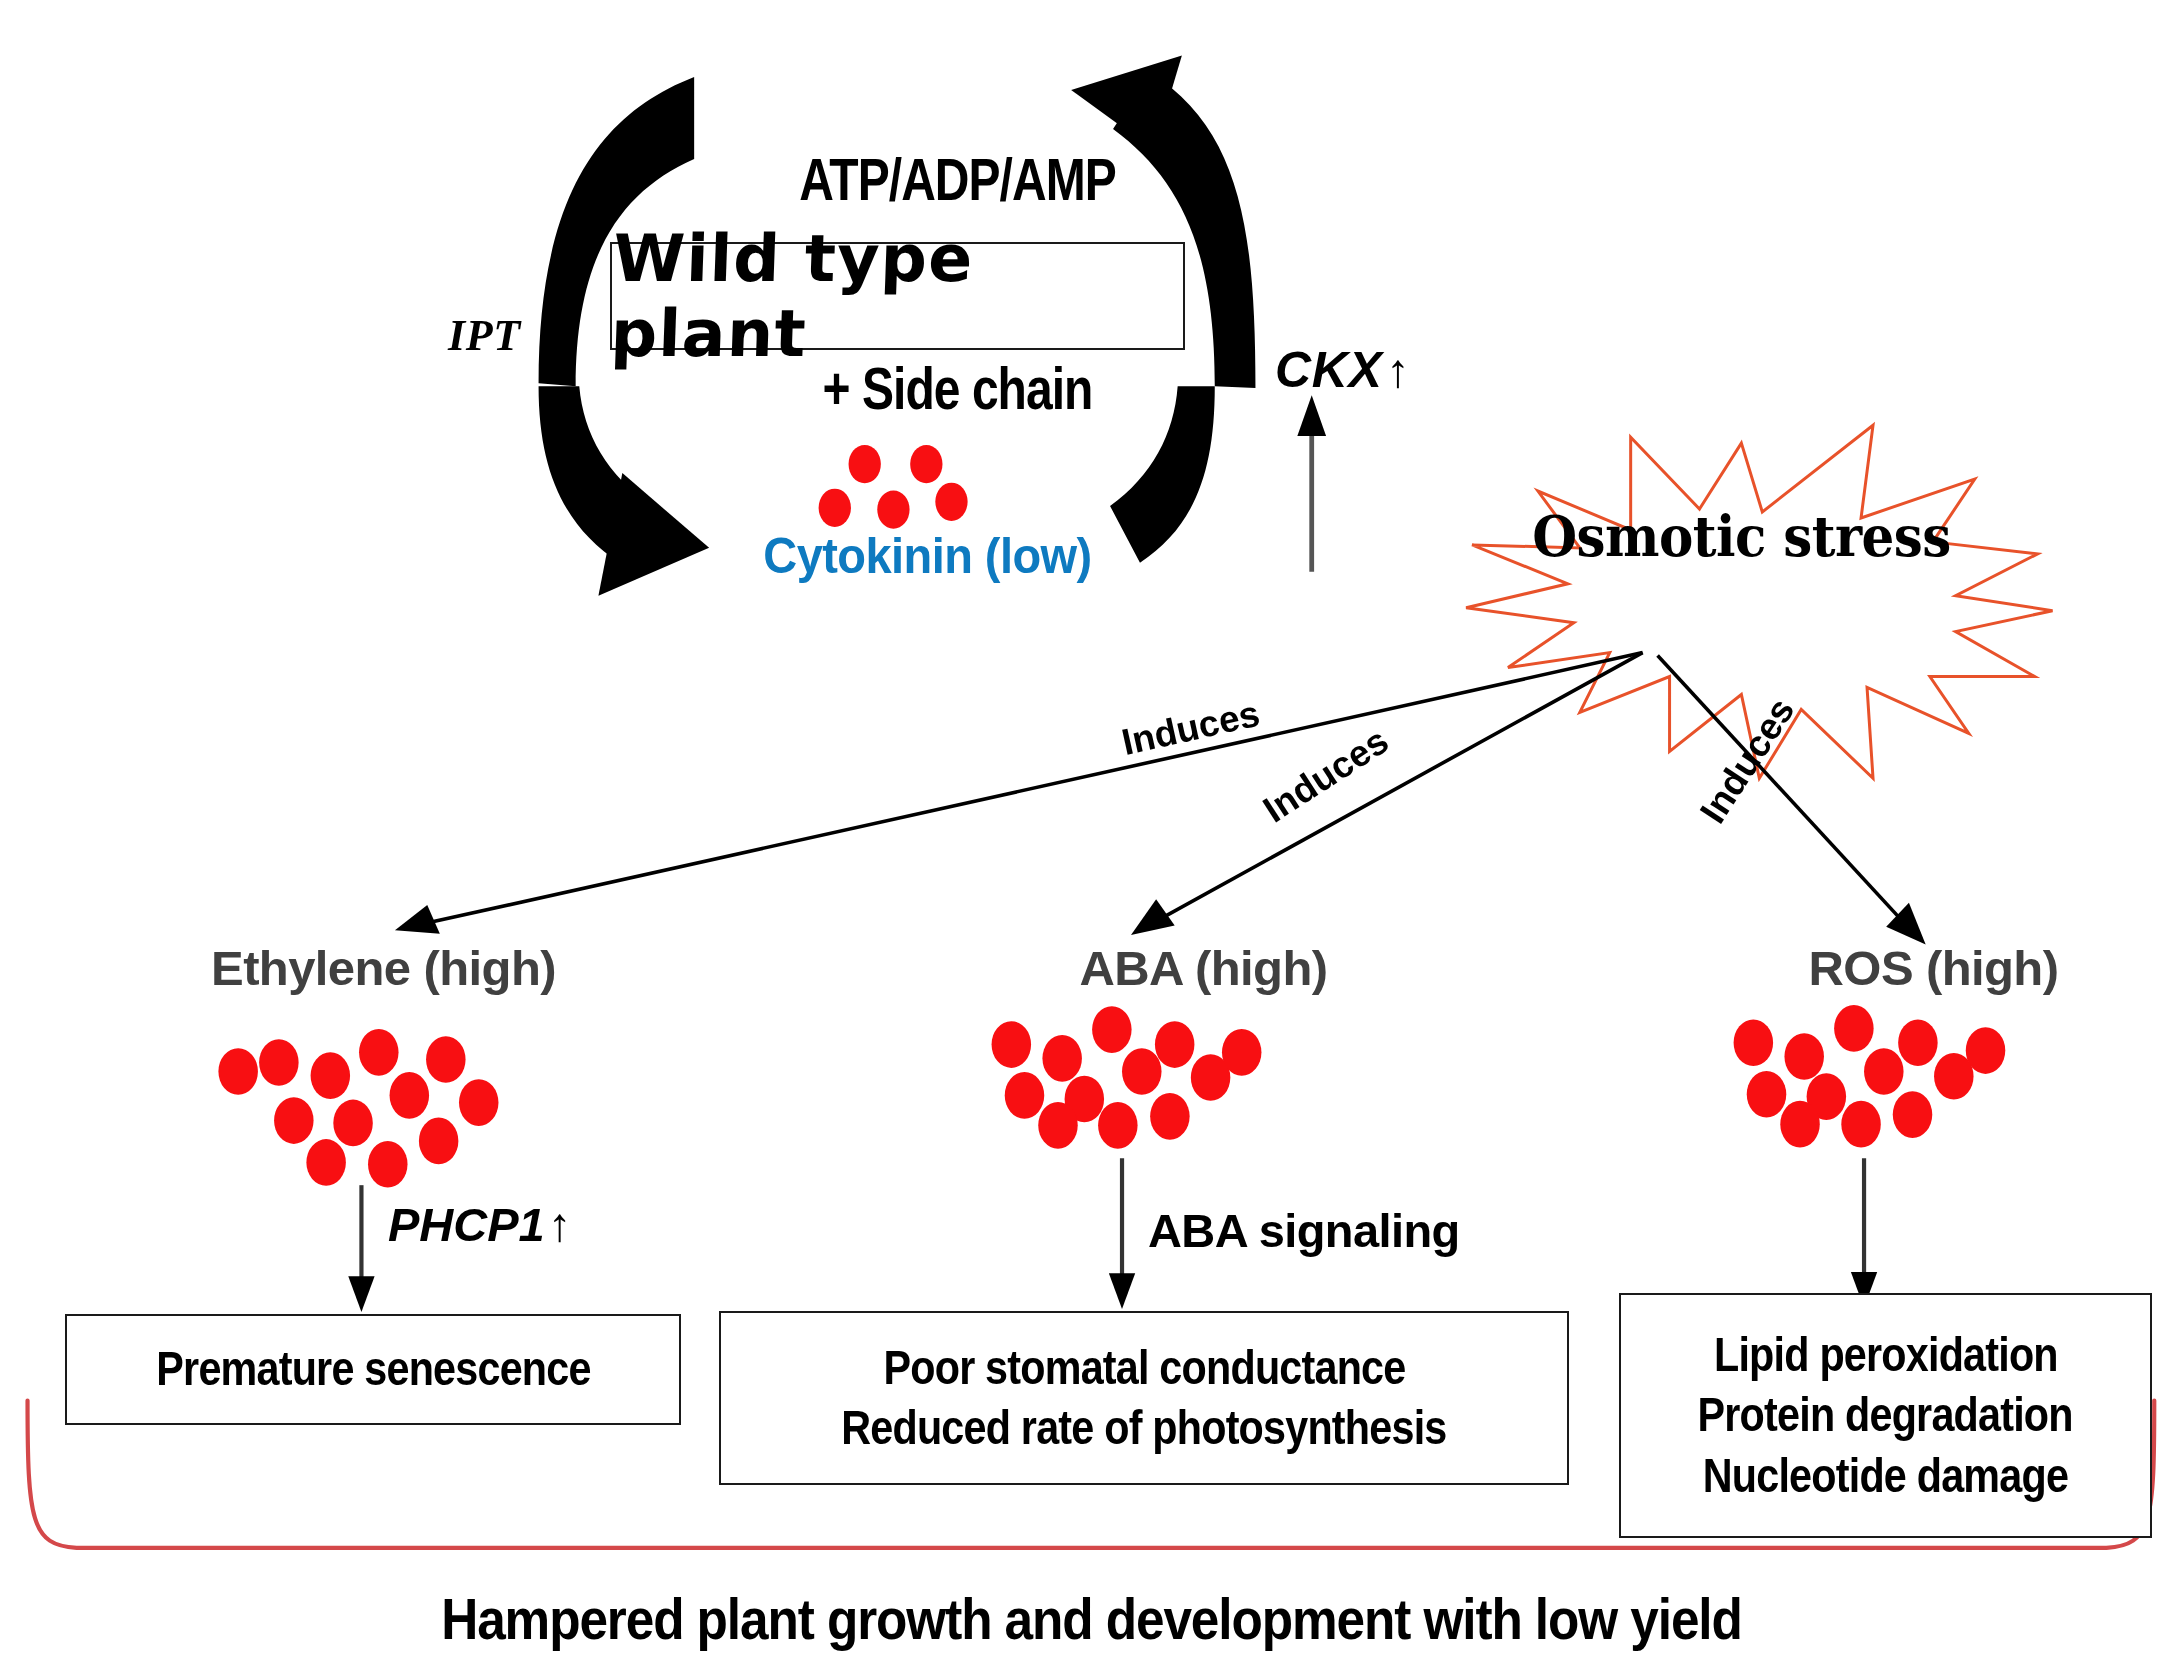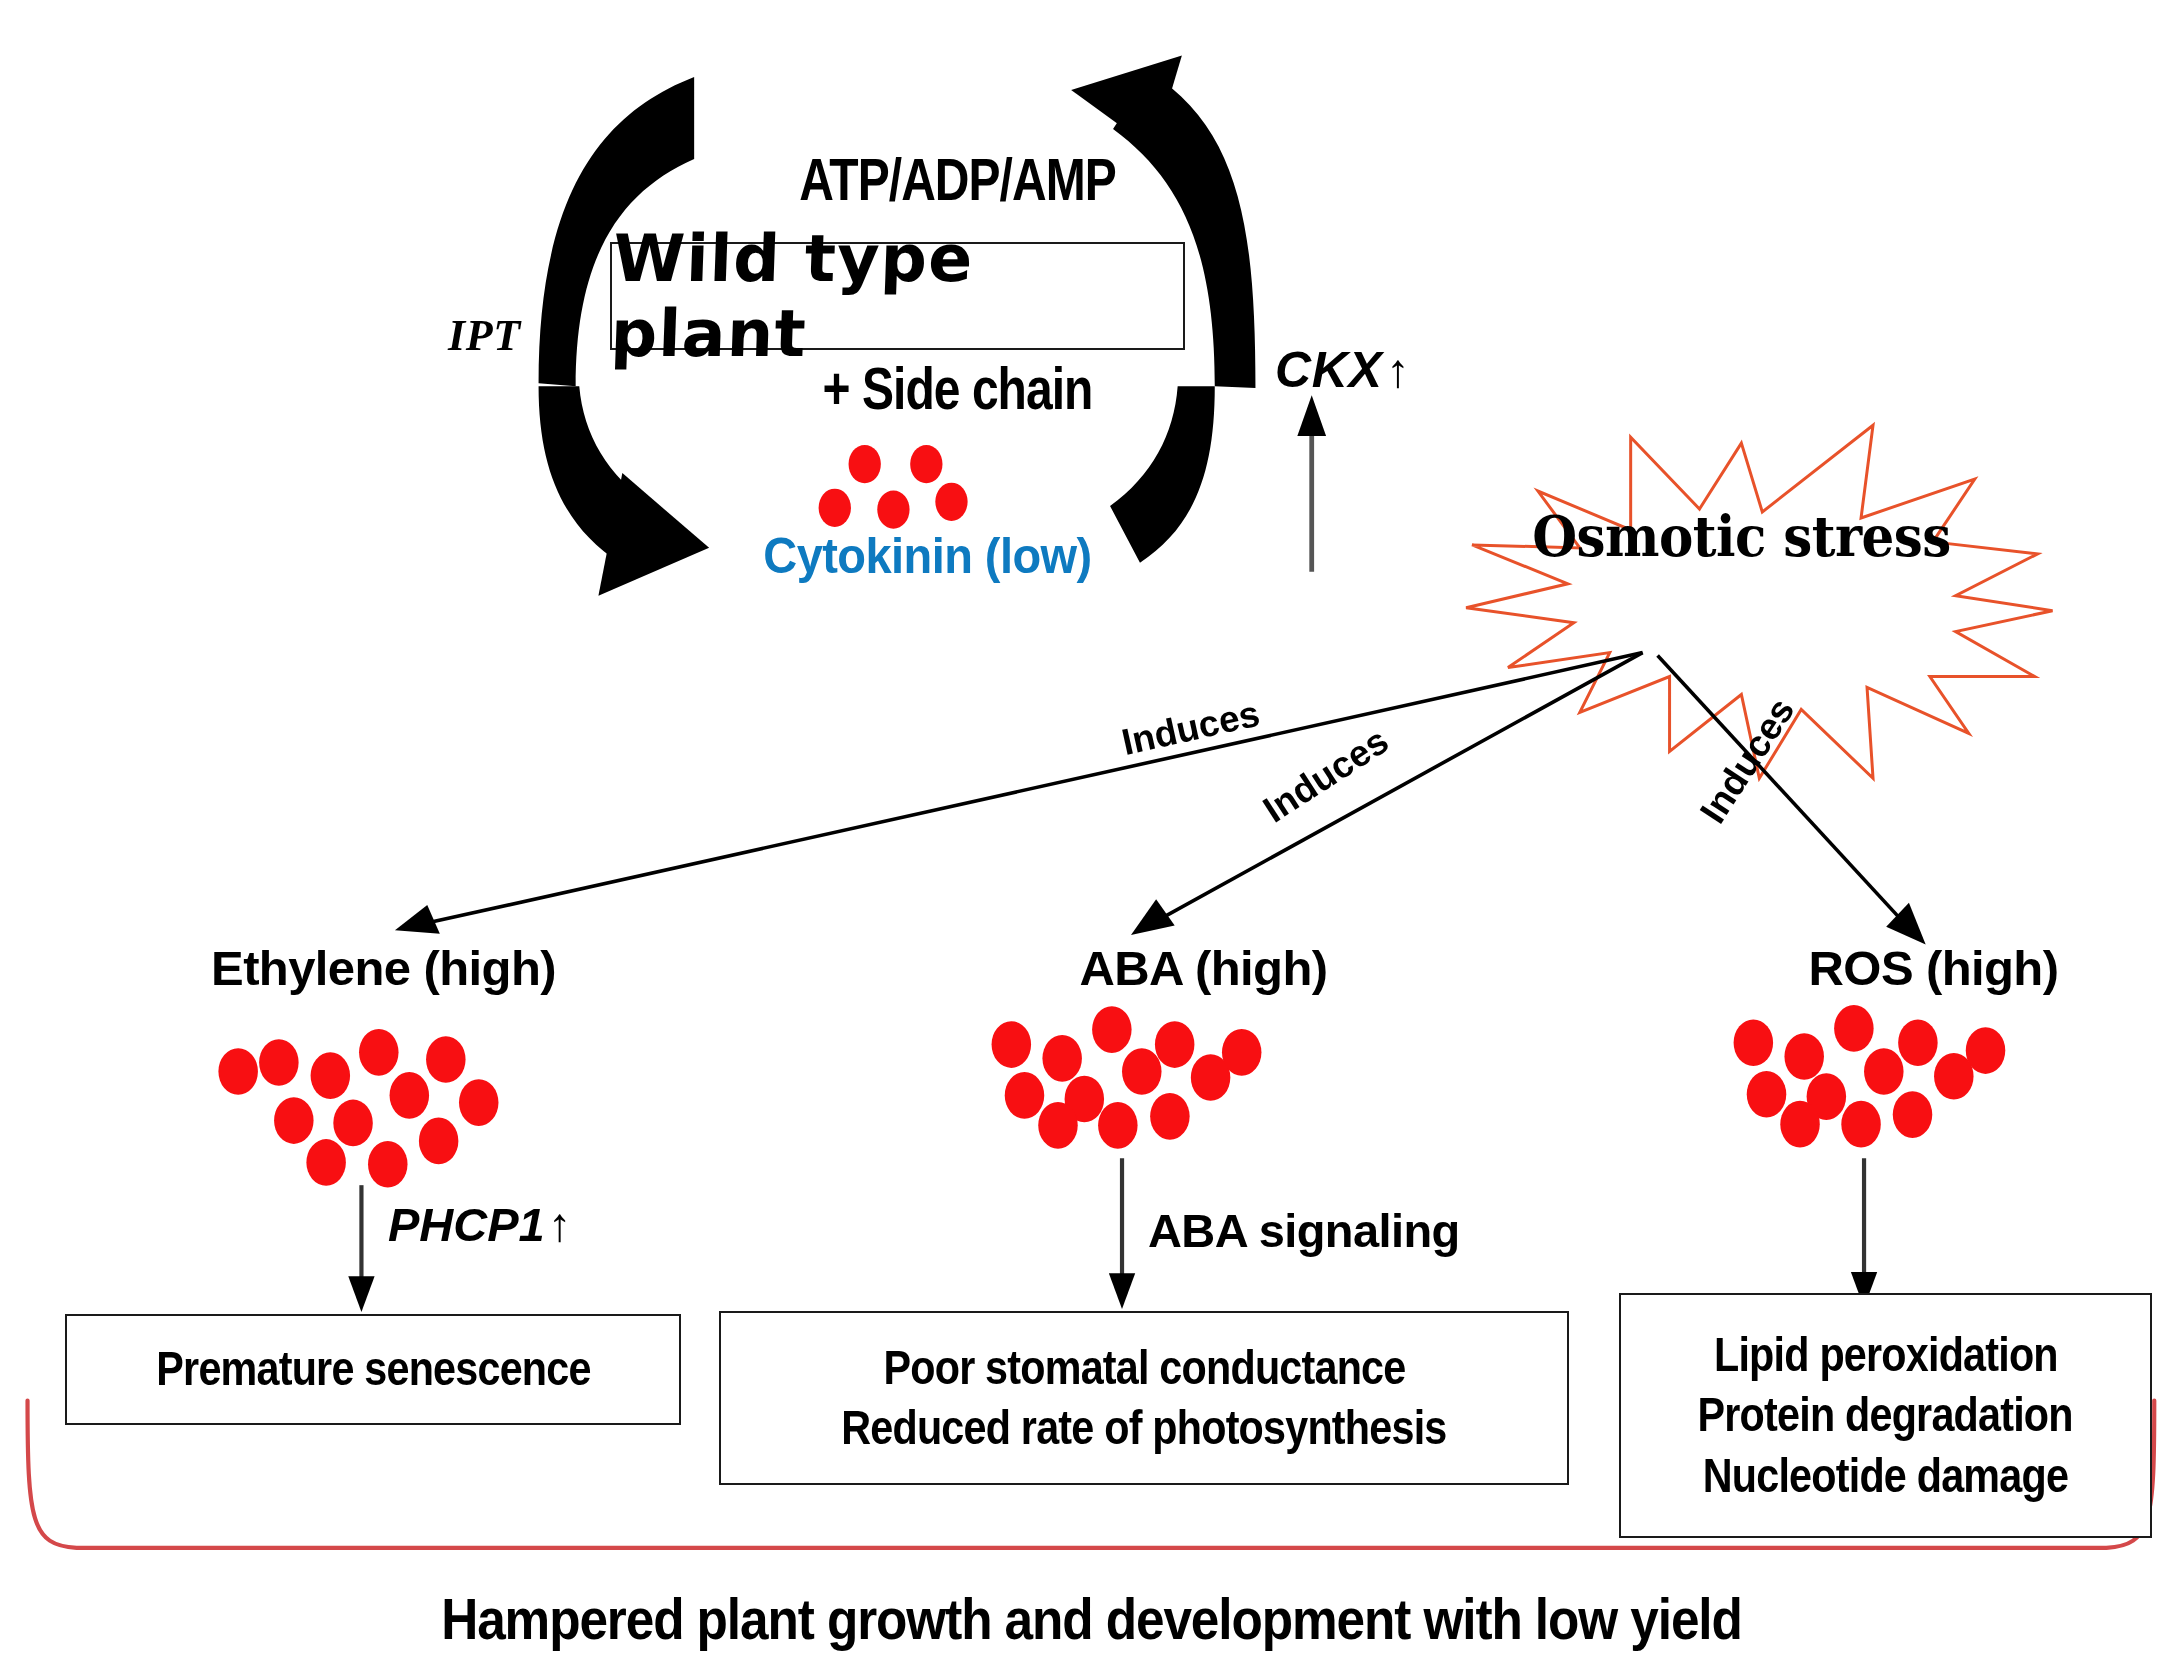--- a/index.html
+++ b/index.html
@@ -62,21 +62,21 @@
     font-weight:600;font-size:37px;color:#000;
     transform-origin:0 0;
   }
   .ind1{left:1118px;top:723px;transform:rotate(-12.5deg);}
   .ind2{left:1256px;top:796px;transform:rotate(-33deg);}
   .ind3{left:1692px;top:808px;transform:rotate(-57deg);}
 
   
   .hgroup-label{
     font-family:"Liberation Sans", sans-serif;
-    font-weight:700;font-size:49px;color:#000000;letter-spacing:-0.6px;
+    font-weight:700;font-size:49px;color:#404040;letter-spacing:-0.6px;
     text-align:center;
   }
   .hg-eth{left:144px;top:940px;width:479px;}
   .hg-aba{left:964px;top:940px;width:479px;}
   .hg-ros{left:1694px;top:940px;width:479px;}
 
   
   .phcp1{
     left:388px;top:1197px;
     font-family:"Liberation Sans", sans-serif;

